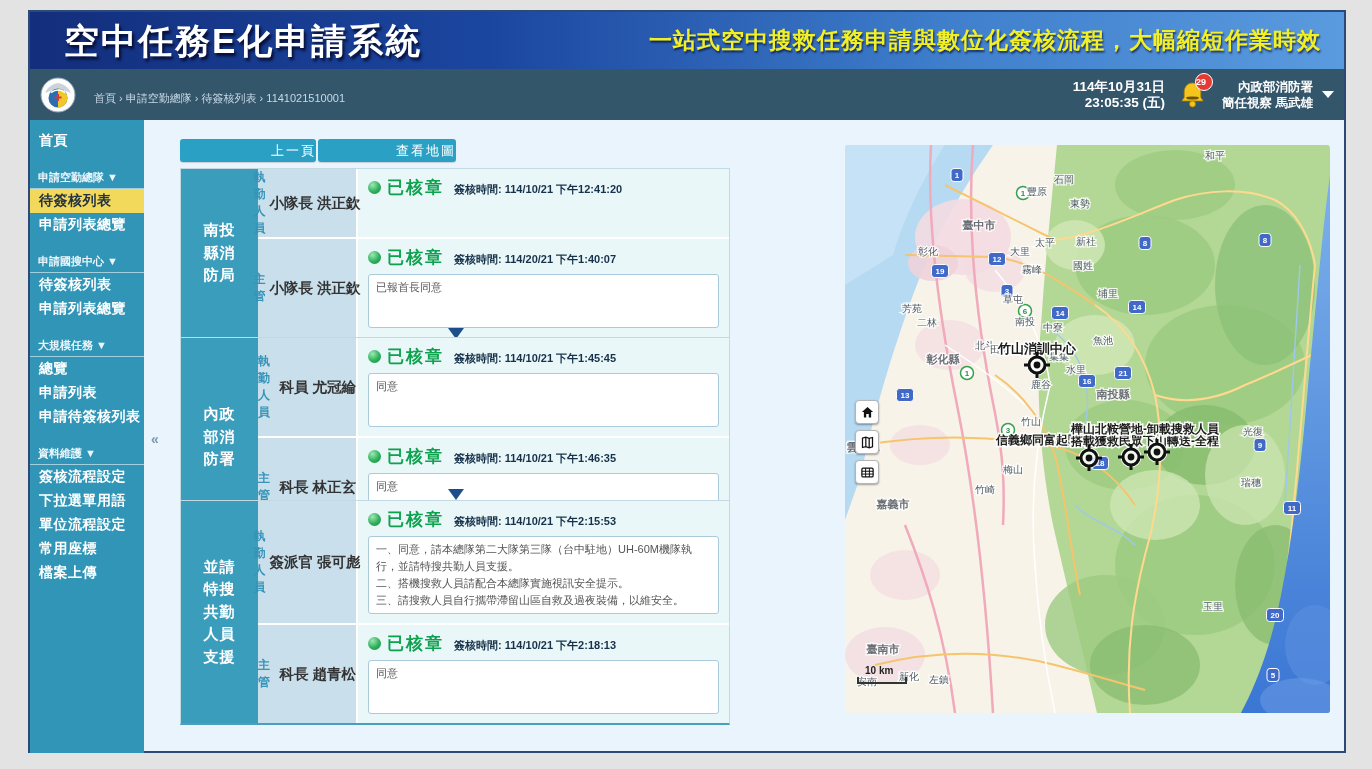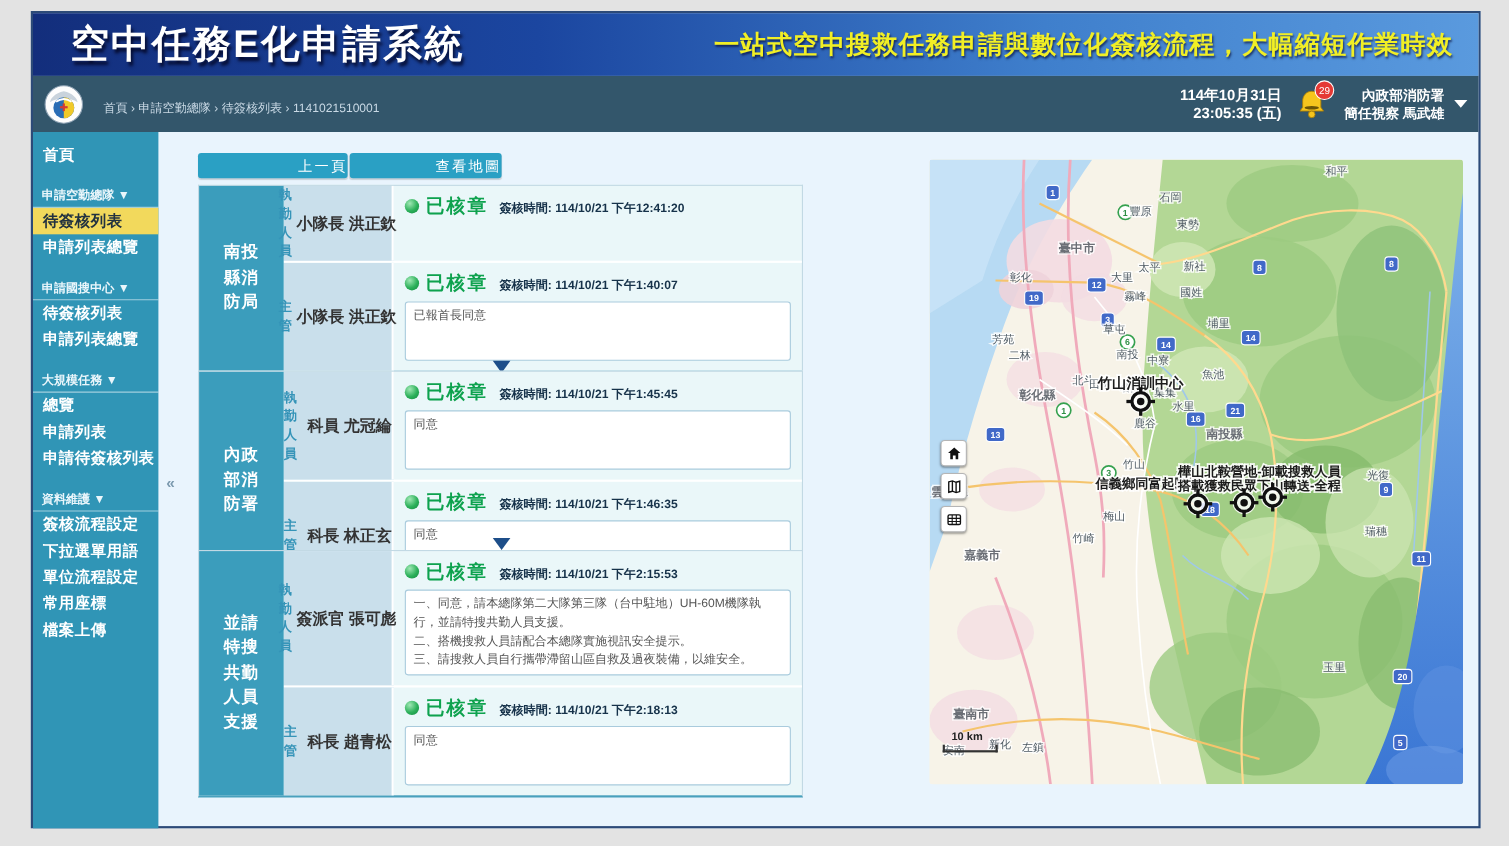--- a/index.html
+++ b/index.html
@@ -16,21 +16,21 @@
     font-size:23px;font-weight:bold;color:#f1ef25;text-shadow:1px 2px 2px rgba(0,0,40,.65);letter-spacing:1px;}
 
   
   #appbar{left:30px;top:69px;width:1314px;height:51px;background:#33566b;display:flex;align-items:center;box-sizing:border-box;padding:0 10px;}
   #app-title{margin-left:8px;font-size:19px;font-weight:bold;color:#fff;letter-spacing:1px;white-space:nowrap;}
   #breadcrumb{margin-left:18px;margin-top:8px;font-size:11px;color:#c9d9e5;white-space:nowrap;cursor:pointer;}
   #hdr-spacer{flex:1;}
   #datetime{text-align:right;color:#fff;font-weight:bold;font-size:13.5px;line-height:16px;white-space:nowrap;}
   #bell-wrap{position:relative;margin:0 16px 0 14px;cursor:pointer;}
   #bell-badge{position:absolute;right:-7px;top:-7px;width:16px;height:16px;border-radius:50%;background:#e53935;
-    color:#fff;font-size:9px;font-weight:normal;line-height:16px;text-align:center;border:1px solid #fff;box-sizing:content-box;}
+    color:#fff;font-size:9px;font-weight:bold;line-height:16px;border:1px solid #fff;box-sizing:content-box;}
   #user-block{text-align:right;color:#fff;font-weight:bold;font-size:12.5px;line-height:16px;white-space:nowrap;cursor:pointer;}
   #user-caret{width:0;height:0;border-left:6px solid transparent;border-right:6px solid transparent;border-top:7px solid #fff;margin-left:9px;cursor:pointer;}
 
   
   #sidebar{left:30px;top:120px;width:114px;height:633px;background:#3095b6;box-sizing:border-box;padding-top:9px;}
   .s-link{padding:3px 2px 3px 9px;font-size:14px;font-weight:bold;color:#fff;cursor:pointer;letter-spacing:.5px;white-space:nowrap;}
   .s-link.active{background:#f2d95c;color:#223240;}
   .s-section{margin-top:15px;padding:2px 0 3px 8px;font-size:11px;font-weight:bold;color:#eaf6fb;border-bottom:1px solid rgba(255,255,255,.55);cursor:pointer;white-space:nowrap;}
   #collapse-handle{left:147px;top:431px;width:16px;height:18px;color:#7b99ae;font-size:14px;font-weight:bold;cursor:pointer;text-align:center;}
 
@@ -162,21 +162,21 @@
     </div>
     <div class="row">
       <div class="role-cell">
         <div class="role">主管</div>
         <div class="name">小隊長 洪正欽</div>
       </div>
       <div class="stamp-cell">
         <div class="stamp-line">
           <span class="ball"></span>
           <span class="stamp-text">已核章</span>
-          <span class="stamp-time"><span>簽核時間:</span> <span>114/10/21 下午1:40:07</span></span>
+          <span class="stamp-time"><span>簽核時間:</span> <span>114/20/21 下午1:40:07</span></span>
         </div>
         <div class="comment">已報首長同意</div>
       </div>
     </div>
   </div>
 </div>
 <div id="tri0" class="abs tri"></div>
 
 <div id="block1" class="abs block">
   <div class="org">

